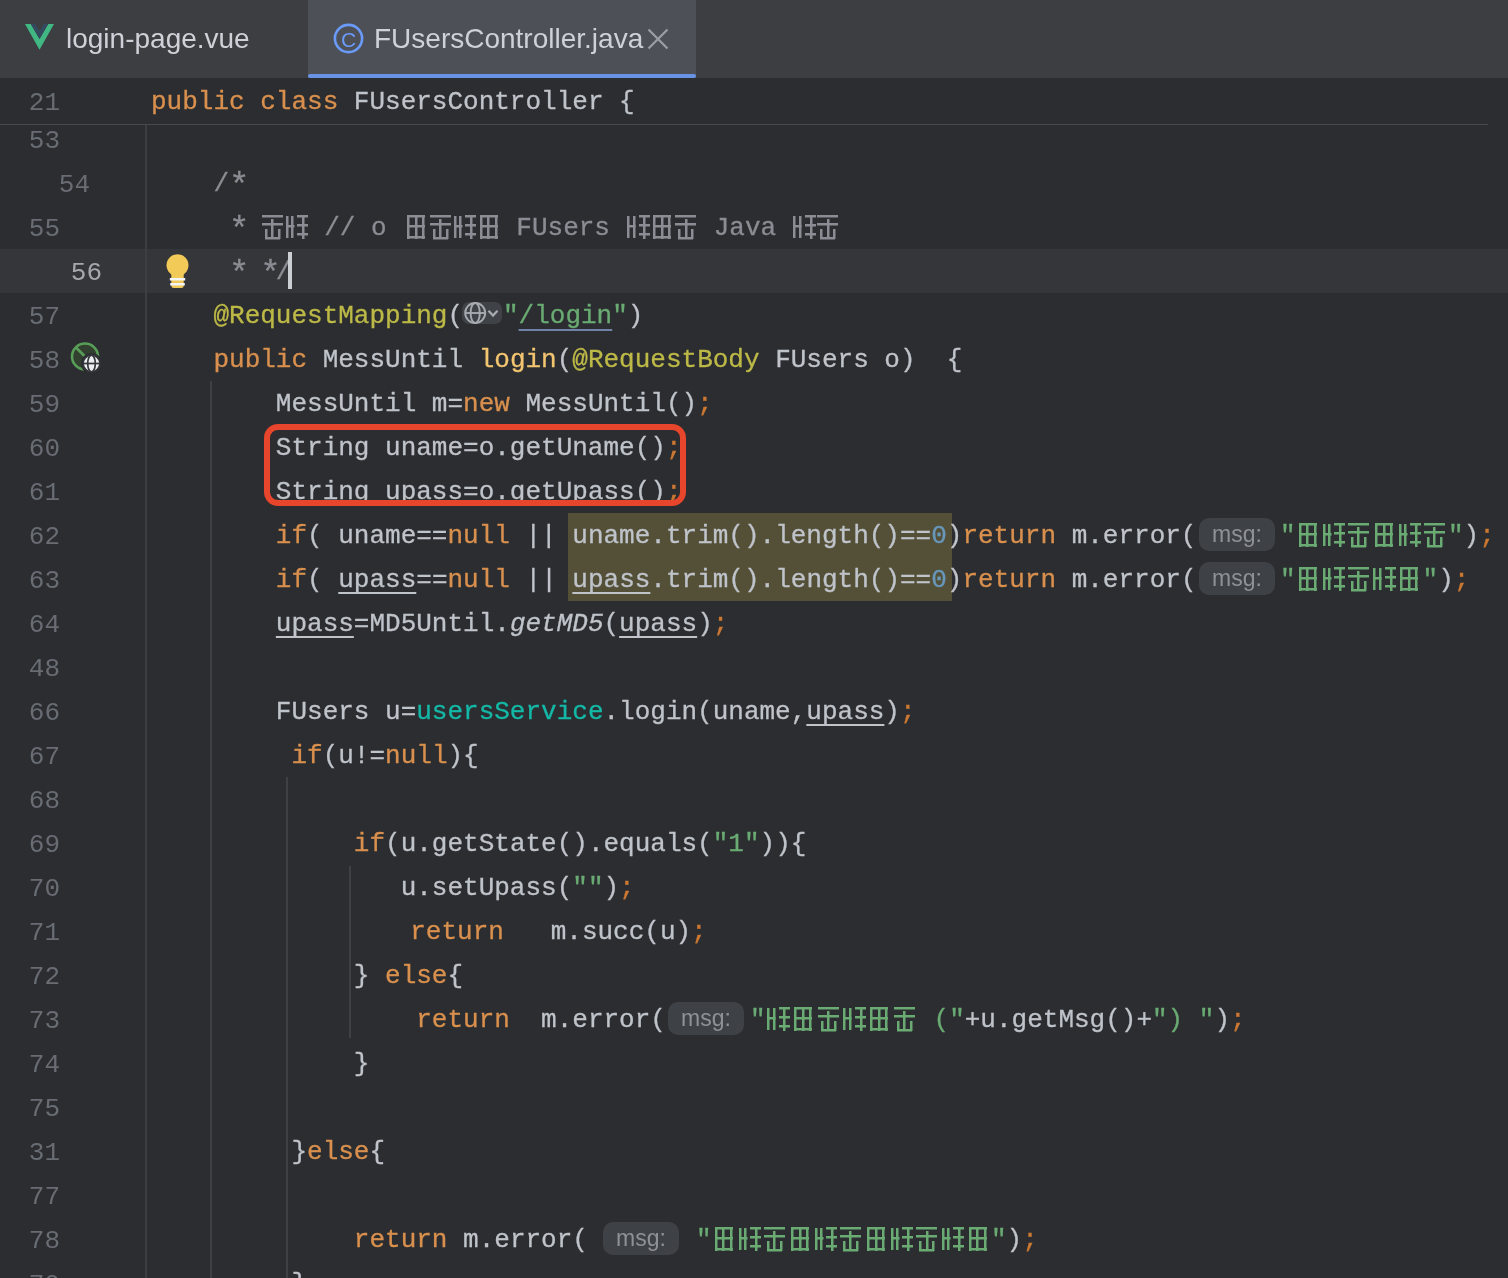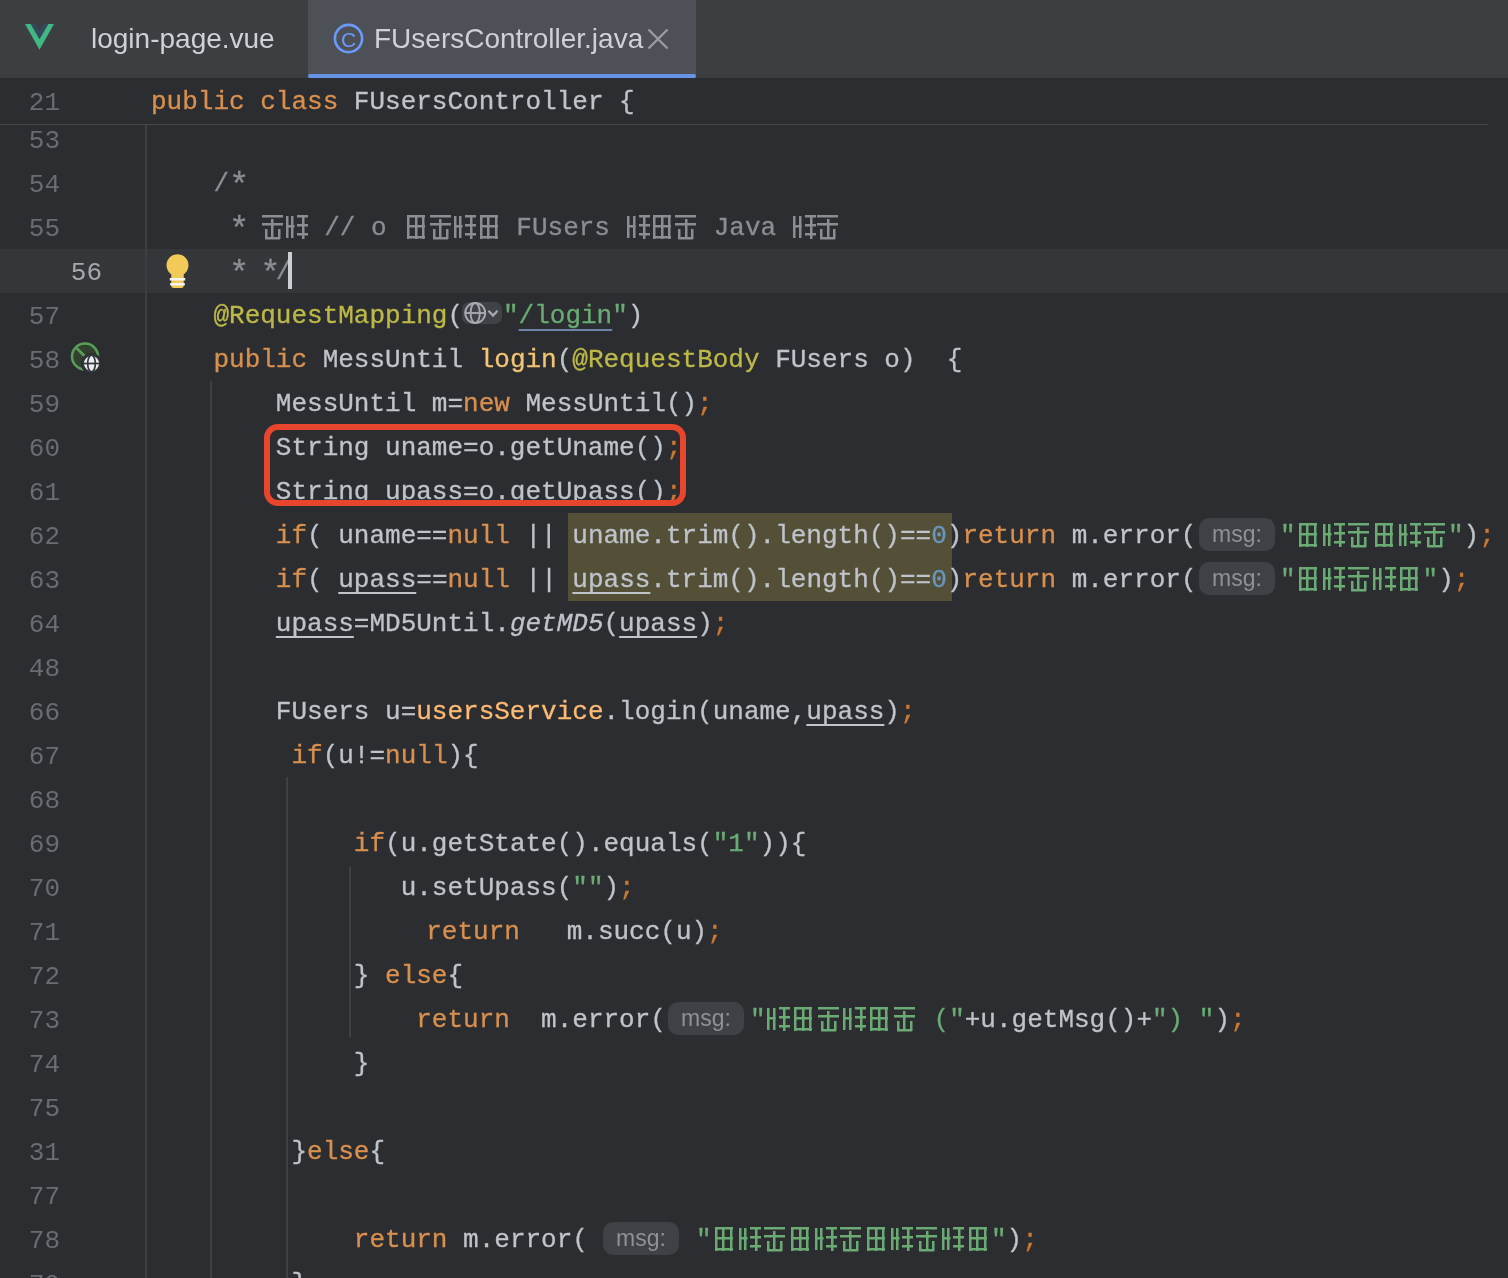--- a/index.html
+++ b/index.html
@@ -9,21 +9,21 @@
   #tab2{position:absolute;top:0;left:308px;width:388px;height:78px;background:#4d5056;}
   .tabtext{position:absolute;top:0;height:78px;line-height:78px;font-family:"Liberation Sans",sans-serif;font-size:28px;color:#ced1d7;}
   #tabline{position:absolute;top:73.5px;left:308px;width:388px;height:4.5px;background:#6994e6;border-radius:3px;}
   .code{position:absolute;font-size:26px;line-height:44px;white-space:pre;color:#bfc3ca;padding-top:1px;-webkit-text-stroke:0.3px;}
   .num{position:absolute;left:0;width:60px;font-size:26px;line-height:44px;text-align:right;color:#686c73;padding-top:2px;}
   .k{color:#d9904e;}   
   .sm{color:#cc7832;}  
   .s{color:#6aab73;}   
   .an{color:#bdb947;}  
   .md{color:#f3c571;}  
-  .fl{color:#fdba74;}  
+  .fl{color:#14b8a6;}  
   .n{color:#6897bb;}   
   .cm{color:#8a8d93;}  
   .it{font-style:italic;margin-top:15px;}
   .ul{text-decoration:underline;text-decoration-thickness:2px;text-underline-offset:5px;}
   .lul{text-decoration:underline;text-decoration-color:#7082a8;text-decoration-thickness:2px;text-underline-offset:6px;}
   
   .cj{display:inline-block;width:24.2px;height:26px;vertical-align:-4.5px;background-repeat:no-repeat;}
   .s .cj{width:25.4px;}
   .ka{background-image:
     linear-gradient(currentColor 0 0),linear-gradient(currentColor 0 0),
@@ -51,21 +51,21 @@
 </style>
 </head>
 <body>
 <div id="page">
 
   <div id="tabbar">
     <svg style="position:absolute;left:25px;top:24px" width="29" height="27" viewBox="0 0 29 27">
       <polygon points="0,0 5.8,0 14.5,14.9 23.2,0 29,0 14.5,25.8" fill="#41b883"></polygon>
       <polygon points="5.8,0 10.4,0 14.5,7.1 18.6,0 23.2,0 14.5,14.9" fill="#35495e"></polygon>
     </svg>
-    <span class="tabtext" style="left:66px;margin-left:25px;">login-page.vue</span>
+    <span class="tabtext" style="left:66px;">login-page.vue</span>
     <div id="tab2">
       <svg style="position:absolute;left:25px;top:23px" width="31" height="31" viewBox="0 0 31 31">
         <circle cx="15.5" cy="15.5" r="13.6" fill="none" stroke="#6b9bfa" stroke-width="2.6"></circle>
         <text x="15.5" y="23.5" text-anchor="middle" font-family="Liberation Sans" font-size="21" fill="#6b9bfa">C</text>
       </svg>
       <span class="tabtext" style="left:66px;">FUsersController.java</span>
       <svg style="position:absolute;left:338px;top:27px" width="24" height="24" viewBox="0 0 24 24">
         <path d="M2.5 2.5 L21.5 21.5 M2.5 21.5 L21.5 2.5" stroke="#9a9da3" stroke-width="2.3" fill="none"></path>
       </svg>
     </div>
@@ -81,21 +81,21 @@
   <div class="guide" style="left:210px;top:381px;height:897px;"></div>
   <div class="guide" style="left:286px;top:777px;height:501px;"></div>
   <div class="guide" style="left:349px;top:866px;height:172px;"></div>
 
   <div style="position:absolute;left:0;top:78px;width:1488px;height:45.5px;border-bottom:1.5px solid #46484c;background:#2b2d30;">
     <div class="num" style="top:0.5px;">21</div>
     <div class="code" style="left:151px;top:0.5px;"><span class="k">public class</span> FUsersController {</div>
   </div>
 
   <div class="num" style="top:117px;">53</div>
-  <div class="num" style="top:161px;">54</div>
+  <div class="num" style="top:161px;padding-left:30px;">54</div>
   <div class="num" style="top:205px;">55</div>
   <div class="num" style="top:249px;color:#a5a8ad;padding-left:42px;">56</div>
   <div class="num" style="top:293px;">57</div>
   <div class="num" style="top:337px;">58</div>
   <div class="num" style="top:381px;">59</div>
   <div class="num" style="top:425px;">60</div>
   <div class="num" style="top:469px;">61</div>
   <div class="num" style="top:513px;">62</div>
   <div class="num" style="top:557px;">63</div>
   <div class="num" style="top:601px;">64</div>
@@ -145,21 +145,21 @@
   <div class="code" style="left:151px;top:557px;">        <span class="k">if</span>( <span class="ul">upass</span>==<span class="k">null</span> || <span class="ul">upass</span>.trim().length()==<span class="n">0</span>)<span class="k">return</span> m.error(</div>
   <div class="pill" style="left:1199px;top:561.5px;">msg:</div>
   <div class="code" style="left:1280px;top:557px;"><span class="s">"<span class="cj ka"></span><span class="cj kc"></span><span class="cj kb"></span><span class="cj kc"></span><span class="cj ka"></span>"</span>)<span class="sm">;</span></div>
 
   <div class="code" style="left:151px;top:601px;">        <span class="ul">upass</span>=MD5Until.<span class="it">getMD5</span>(<span class="ul">upass</span>)<span class="sm">;</span></div>
 
   <div class="code" style="left:151px;top:689px;">        FUsers u=<span class="fl">usersService</span>.login(uname,<span class="ul">upass</span>)<span class="sm">;</span></div>
   <div class="code" style="left:151px;top:733px;">         <span class="k">if</span>(u!=<span class="k">null</span>){</div>
   <div class="code" style="left:151px;top:821px;">             <span class="k">if</span>(u.getState().equals(<span class="s">"1"</span>)){</div>
   <div class="code" style="left:151px;top:865px;">                u.setUpass(<span class="s">""</span>)<span class="sm">;</span></div>
-  <div class="code" style="left:161px;top:909px;">                 <span class="k">return</span>   m.succ(u)<span class="sm">;</span></div>
+  <div class="code" style="left:145px;top:909px;">                 <span class="k">return</span>   m.succ(u)<span class="sm">;</span></div>
   <div class="code" style="left:151px;top:953px;">             } <span class="k">else</span>{</div>
 
   <div class="code" style="left:151px;top:997px;">                 <span class="k">return</span>  m.error(</div>
   <div class="pill" style="left:668px;top:1001.5px;">msg:</div>
   <div class="code" style="left:750px;top:997px;"><span class="s">"<span class="cj kc"></span><span class="cj ka"></span><span class="cj kb"></span><span class="cj kc"></span><span class="cj ka"></span><span class="cj kb"></span> ("</span>+u.getMsg()+<span class="s">") "</span>)<span class="sm">;</span></div>
 
   <div class="code" style="left:151px;top:1041px;">             }</div>
   <div class="code" style="left:151px;top:1129px;">         }<span class="k">else</span>{</div>
 
   <div class="code" style="left:151px;top:1217px;">             <span class="k">return</span> m.error(</div>

